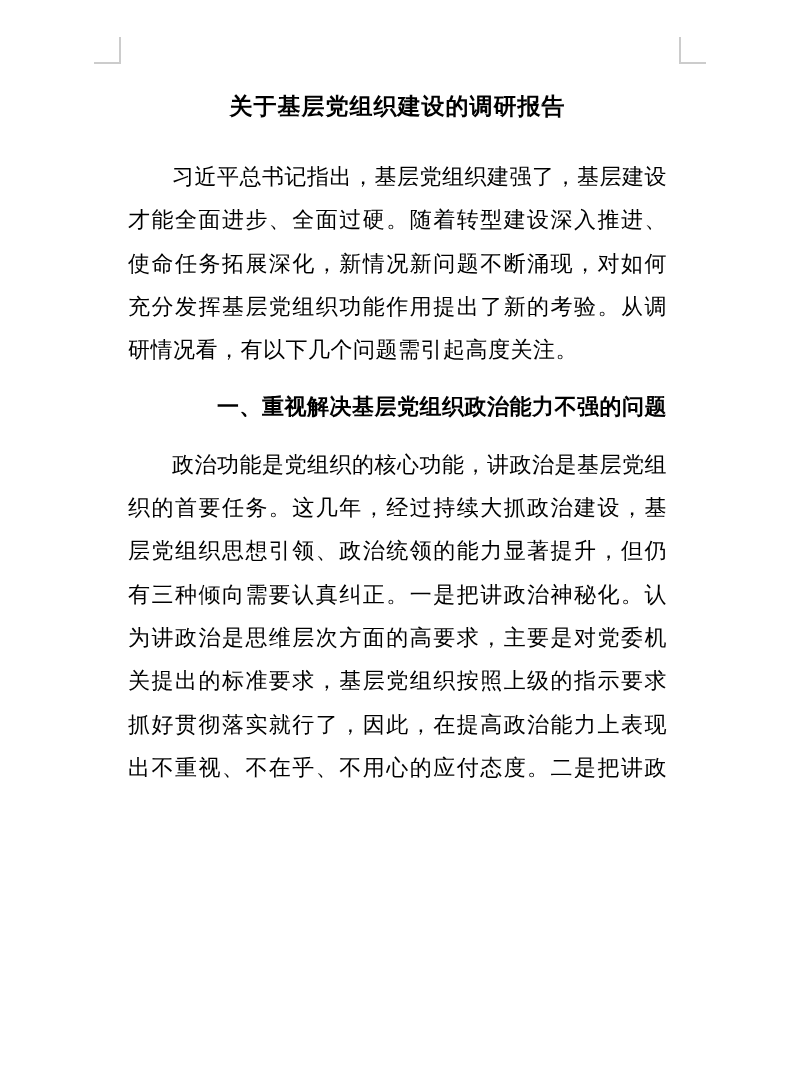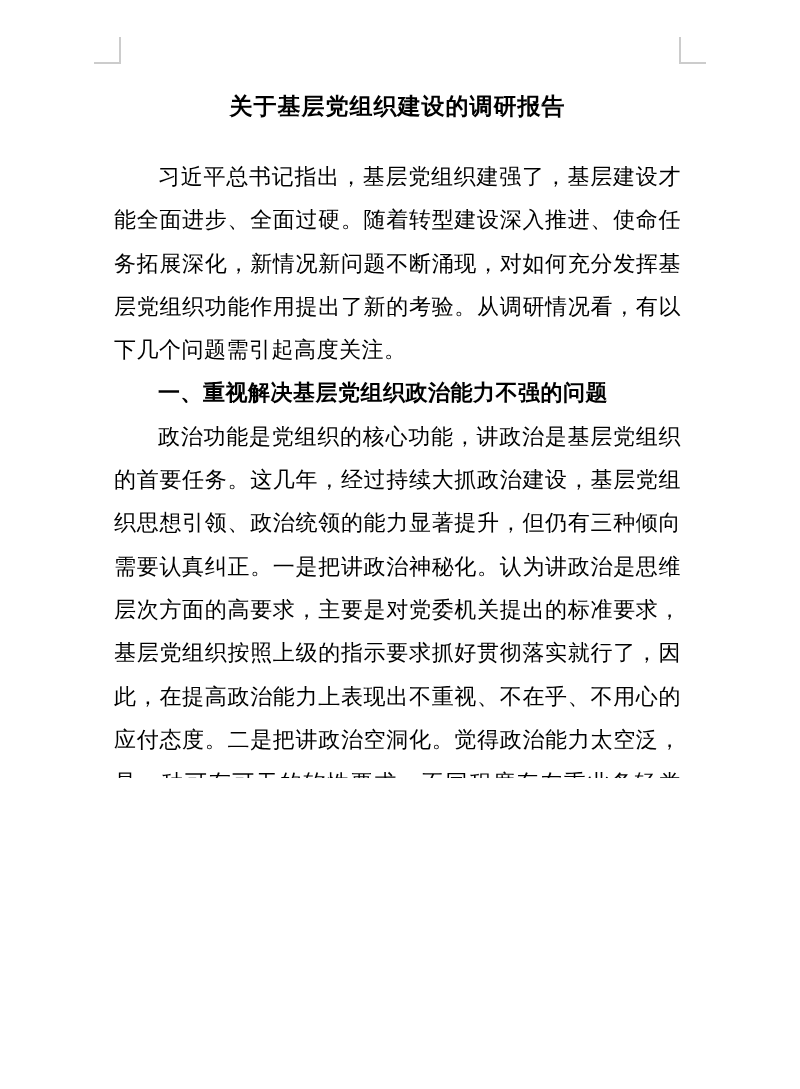--- a/index.html
+++ b/index.html
@@ -36,32 +36,32 @@
   }
   .doc-title {
     margin: 23px 0 27px 0;
     font-size: 23px;
     font-weight: bold;
     line-height: 43px;
     text-align: center;
     letter-spacing: 1px;
   }
   .doc-body p {
-    margin: 0;
+    margin: 14px;
     font-size: 22px;
     line-height: 43.3px;
     text-indent: 2em;
     text-align: justify;
     text-justify: inter-ideograph;
     word-break: break-all;
     letter-spacing: 0.5px;
   }
   .doc-body p.heading {
     font-weight: bold;
-    text-align: left;
+    text-align: right;
   }
 </style>
 </head>
 <body>
 
 <div class="page">
   <div class="crop-mark tl"></div>
   <div class="crop-mark tr"></div>
   <div class="crop-mark bl"></div>
   <div class="crop-mark br"></div>

